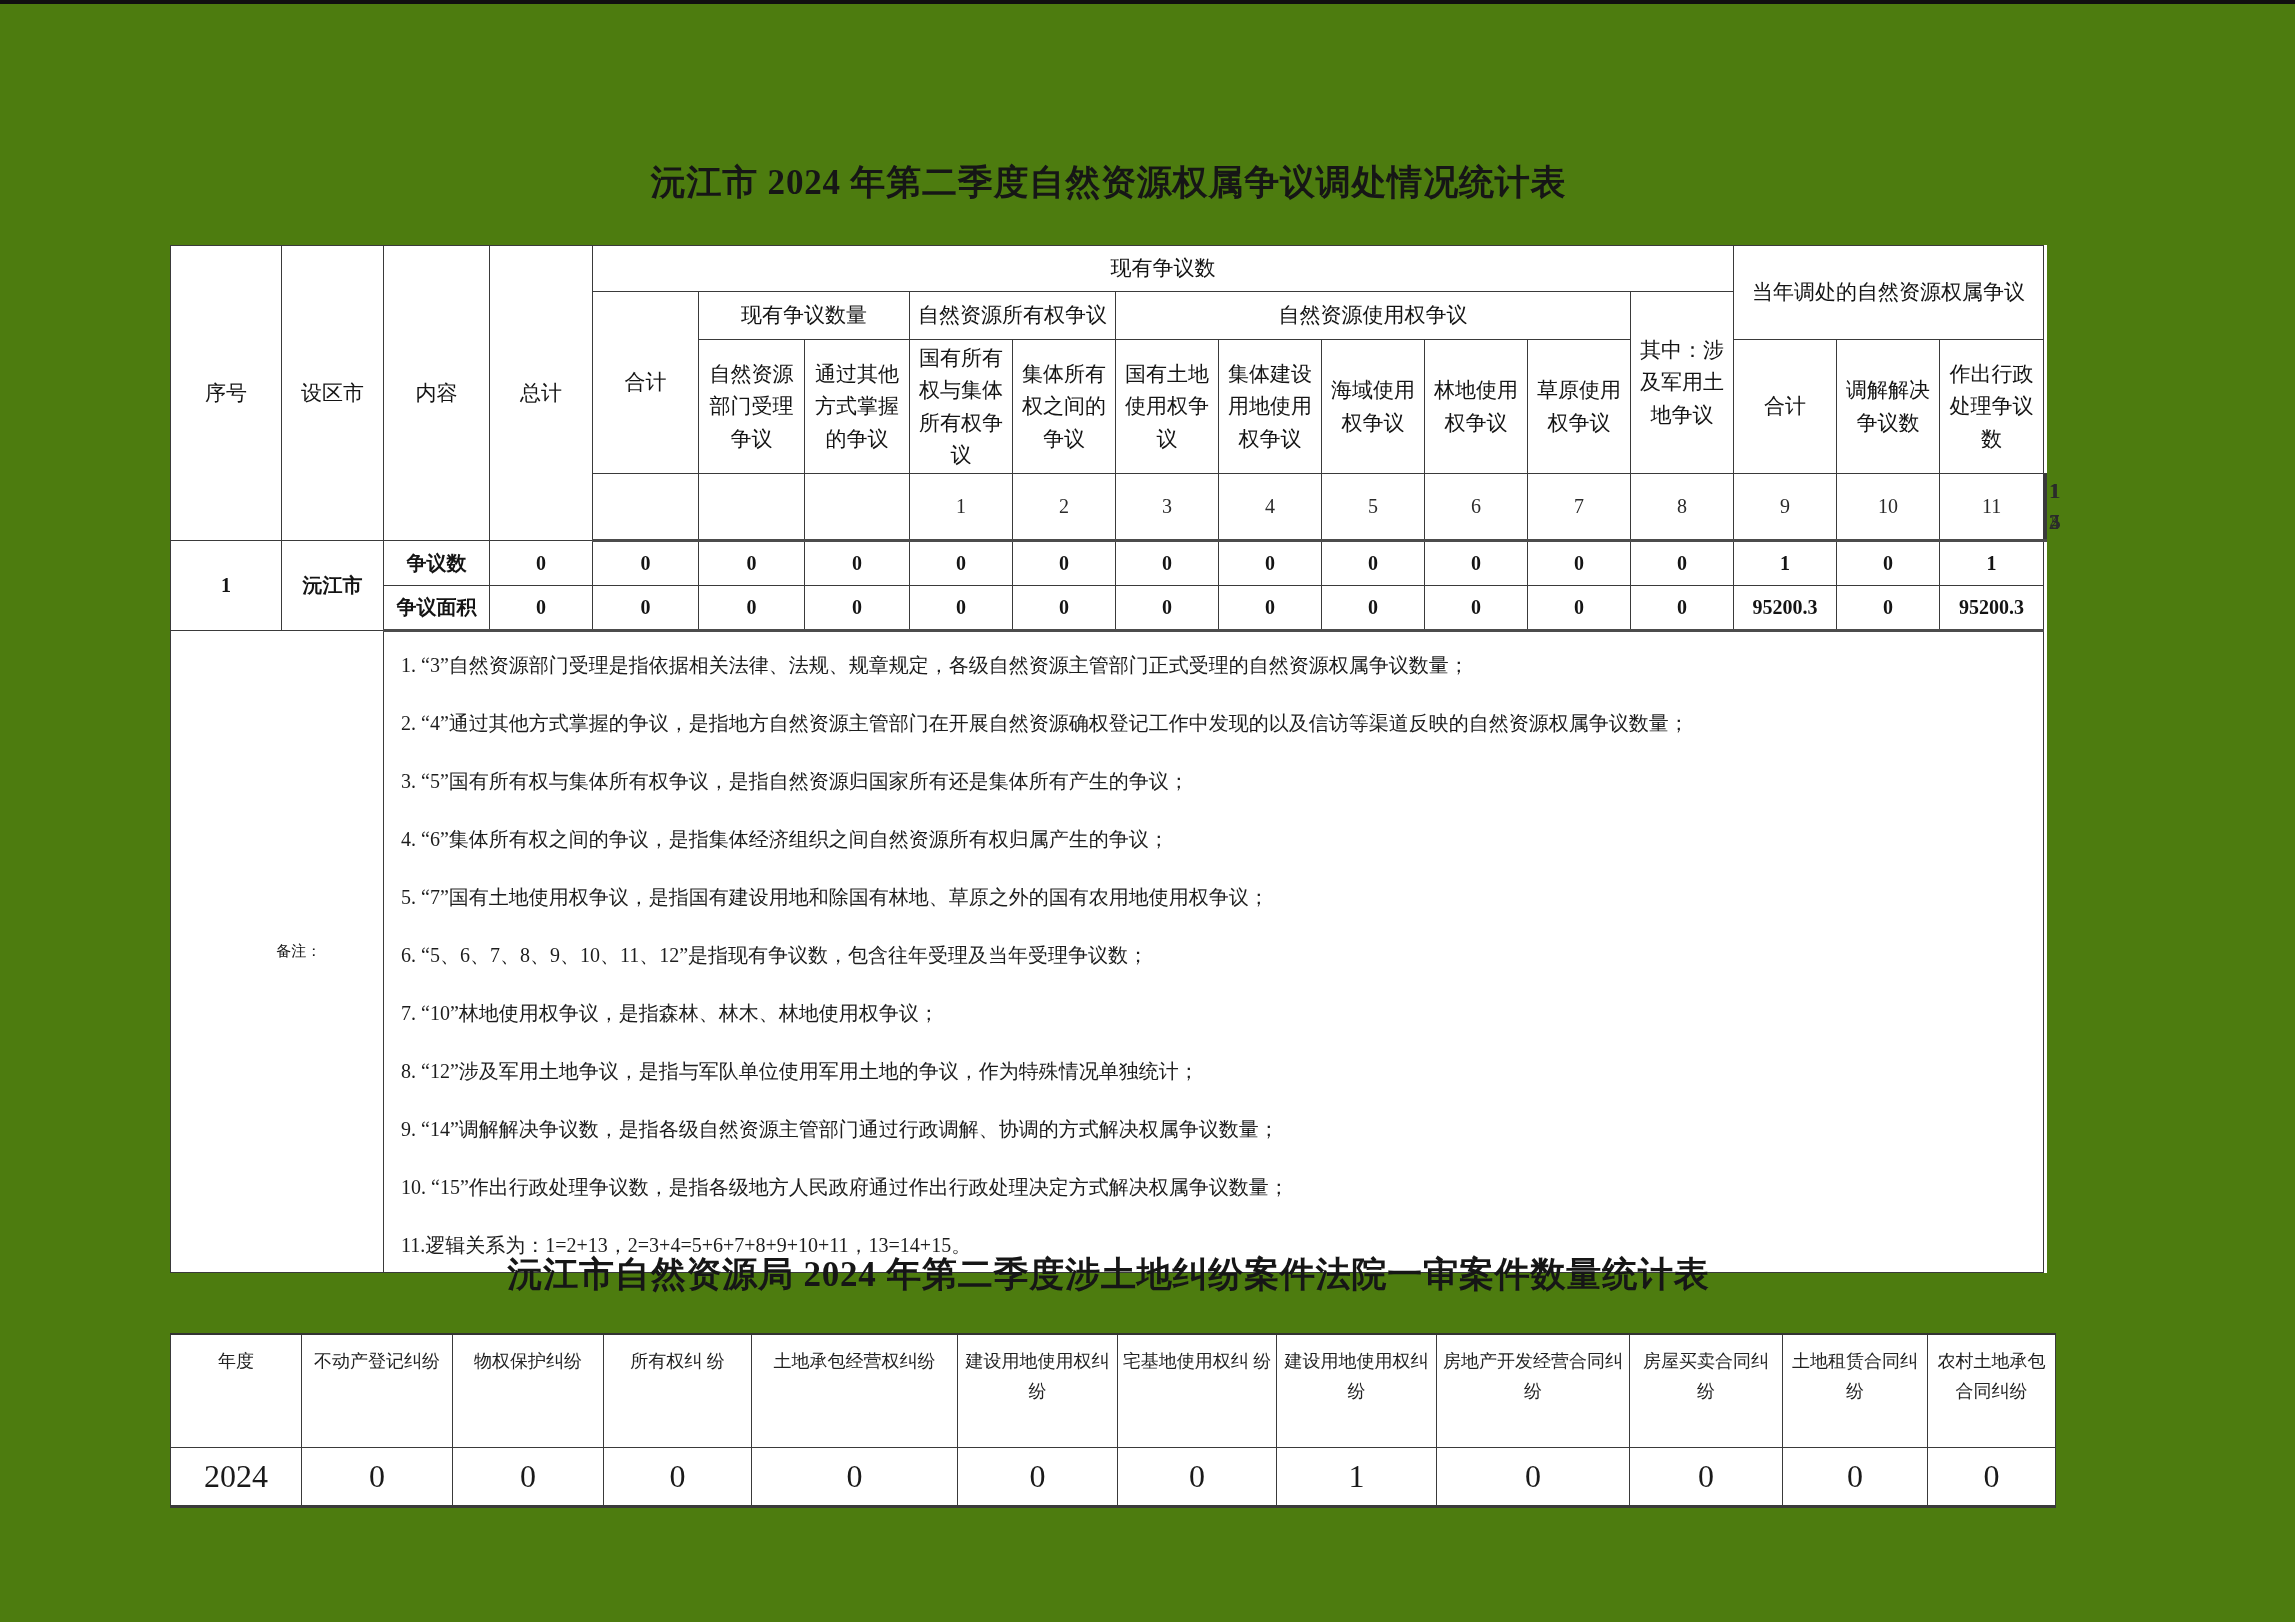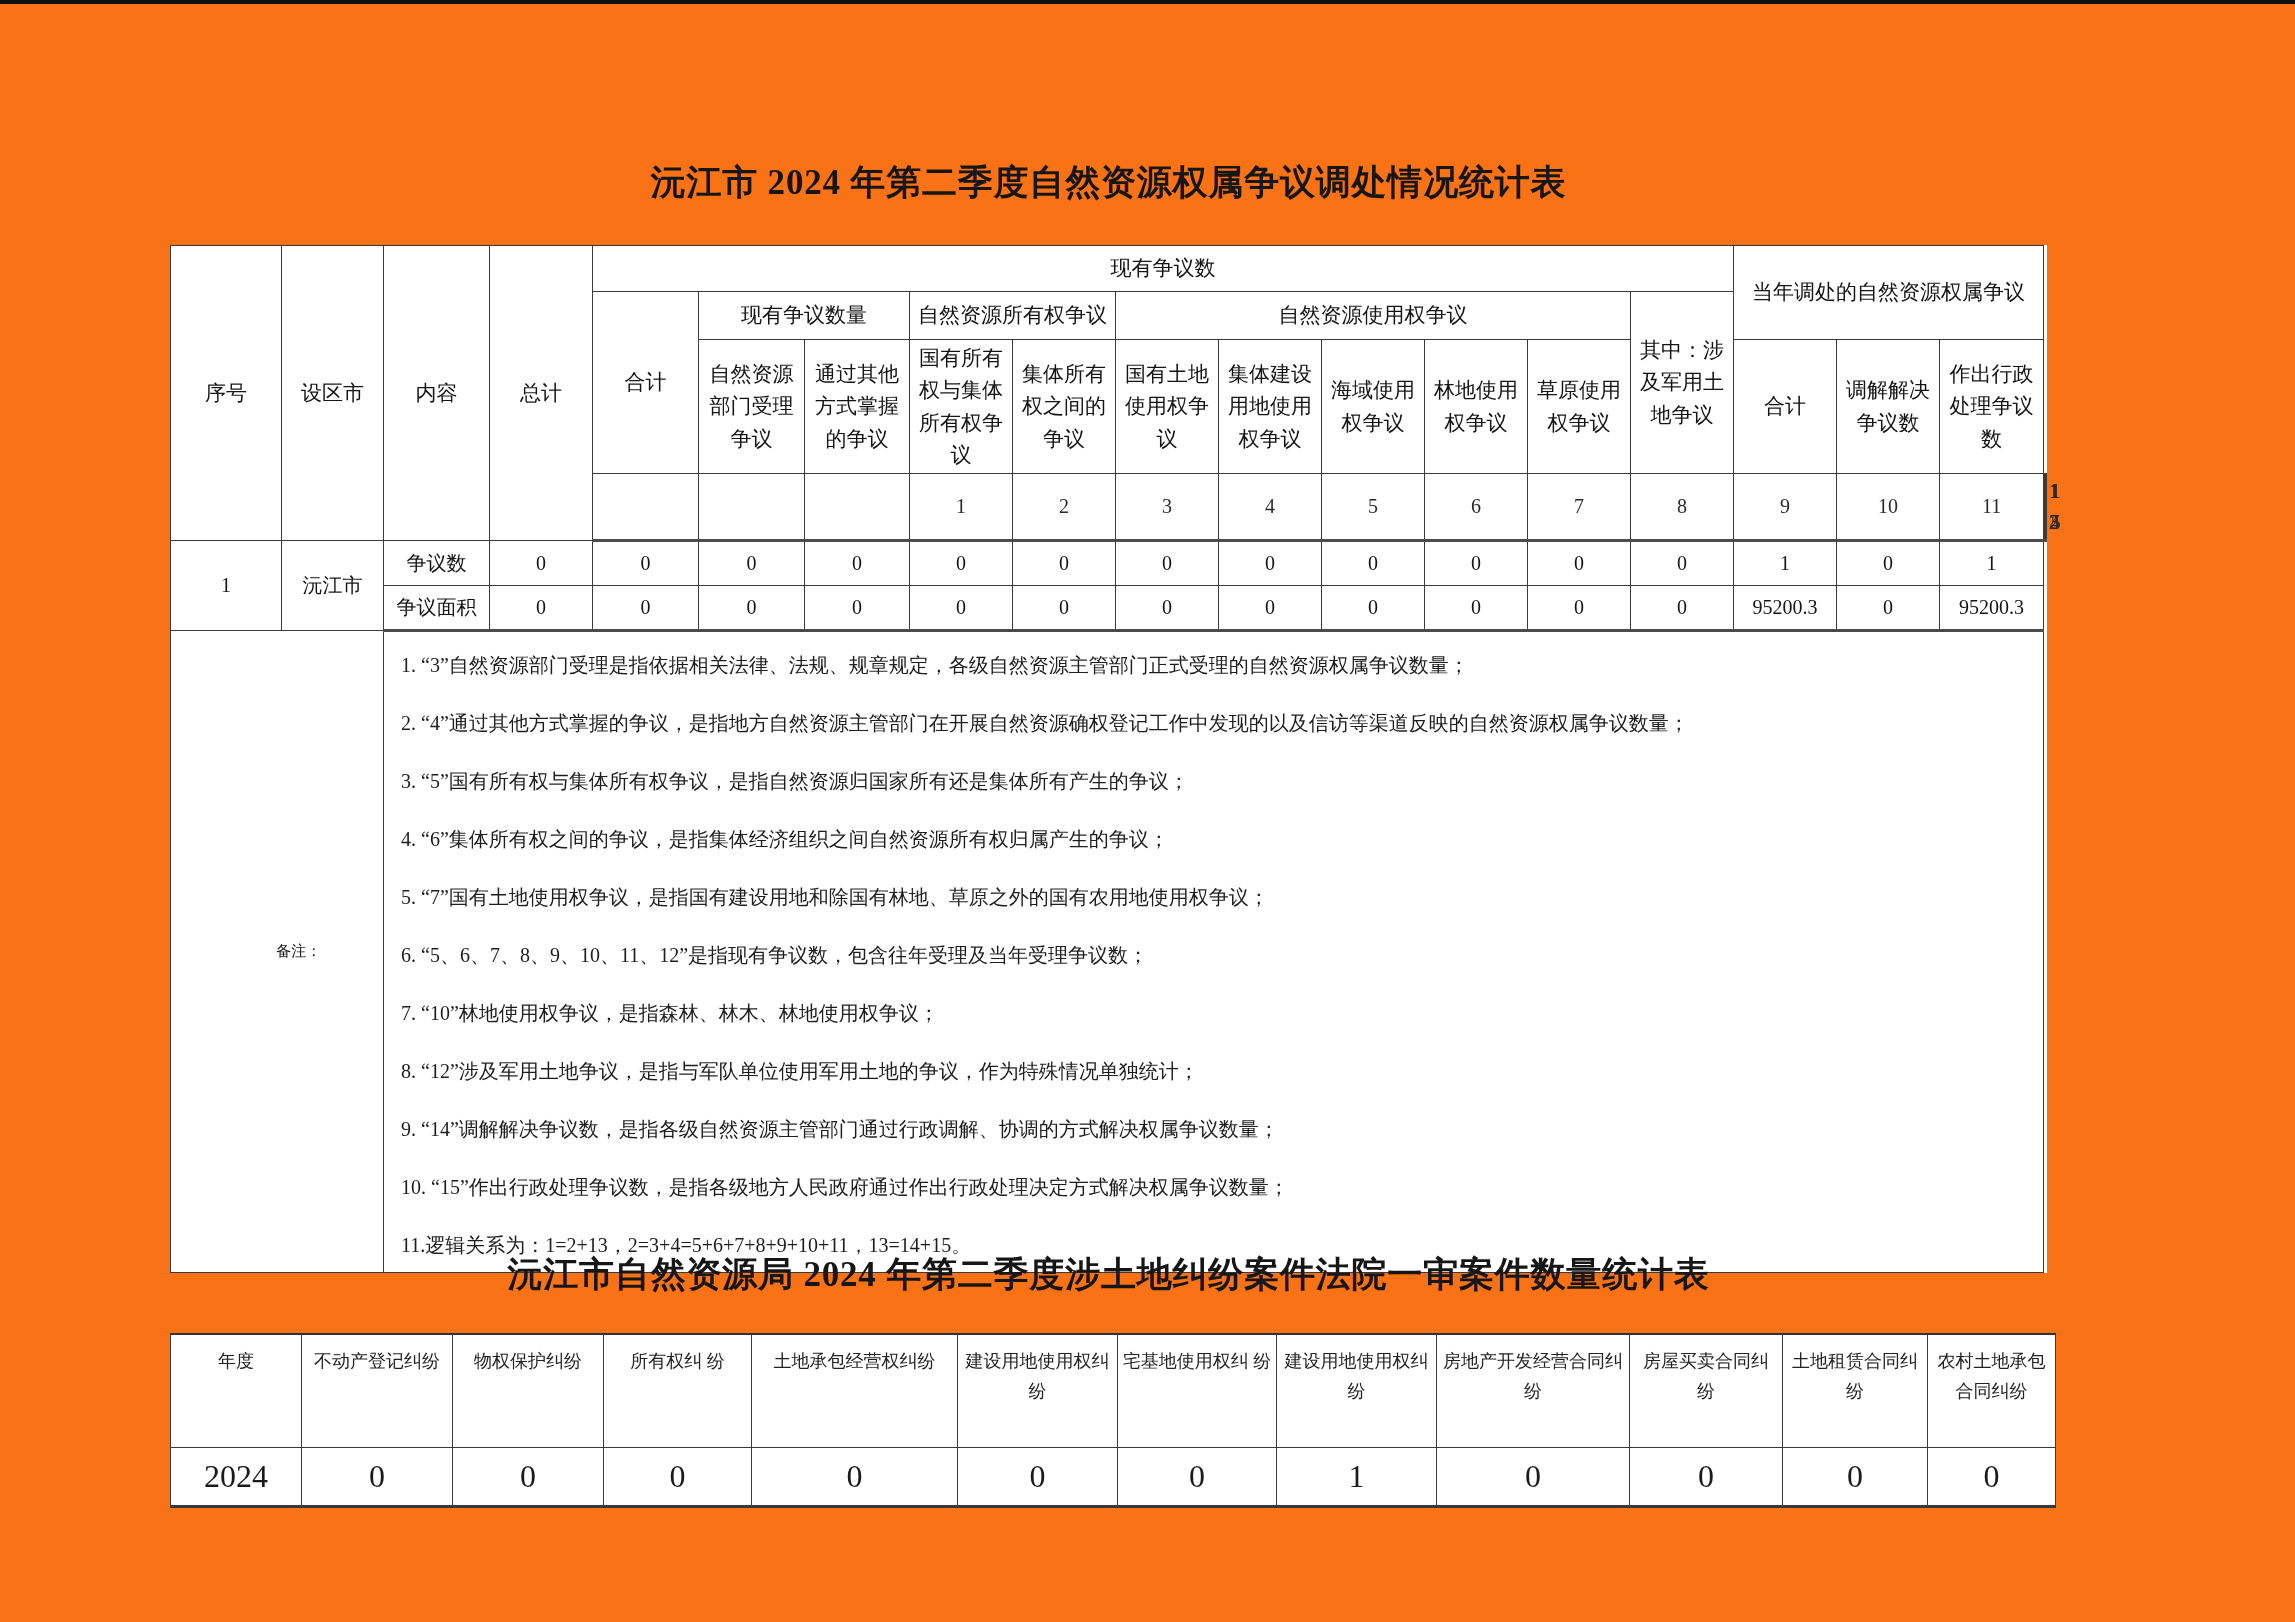--- a/index.html
+++ b/index.html
@@ -1,20 +1,20 @@
 <!DOCTYPE html>
 <html style="font-size:12.3px"><head>
 <meta charset="utf-8">
 <style>
   html,body{margin:0;padding:0;background:#ffffff;}
   .page{
     position:relative;
     width:2295px;
     height:1623px;
-    background:#f97316;
+    background:#4d7c0f;
     font-family:"Liberation Serif","DejaVu Serif",serif;
     color:#111;
     overflow:hidden;
   }
   .topbar{
     position:absolute;left:0;top:0;width:2295px;height:3.9px;background:#101010;
   }
   .title{
     position:absolute;left:170px;width:1877px;
     text-align:center;font-weight:bold;color:#161616;
@@ -32,21 +32,21 @@
     word-break:break-all;
     color:#141414;
   }
 
   
   .t-main{left:170px;top:245px;width:1877px;}
   .t-main .rA td{height:42px;}
   .t-main .rB td{height:44px;}
   .t-main .rC td{height:110px;}
   .t-main .numrow td{height:39px;font-size:20px;color:#2b2b2b;border-bottom:3.9px solid #4c4c4c;}
-  .t-main .datarow td{height:40px;font-size:20px;}
+  .t-main .datarow td{height:40px;font-size:20px;font-weight:bold;}
   .t-main .lastdata td{border-bottom:3.9px solid #4c4c4c;}
   .t-main .remarksrow td{height:611px;}
   .remarks-label{font-size:15px;padding-left:48px;}
   .notes-cell{
     text-align:left;vertical-align:top;
     padding:21.6px 15.4px 7.7px 17px;
   }
   .note-line{
     font-size:20px;line-height:23px;
     margin-bottom:35px;

